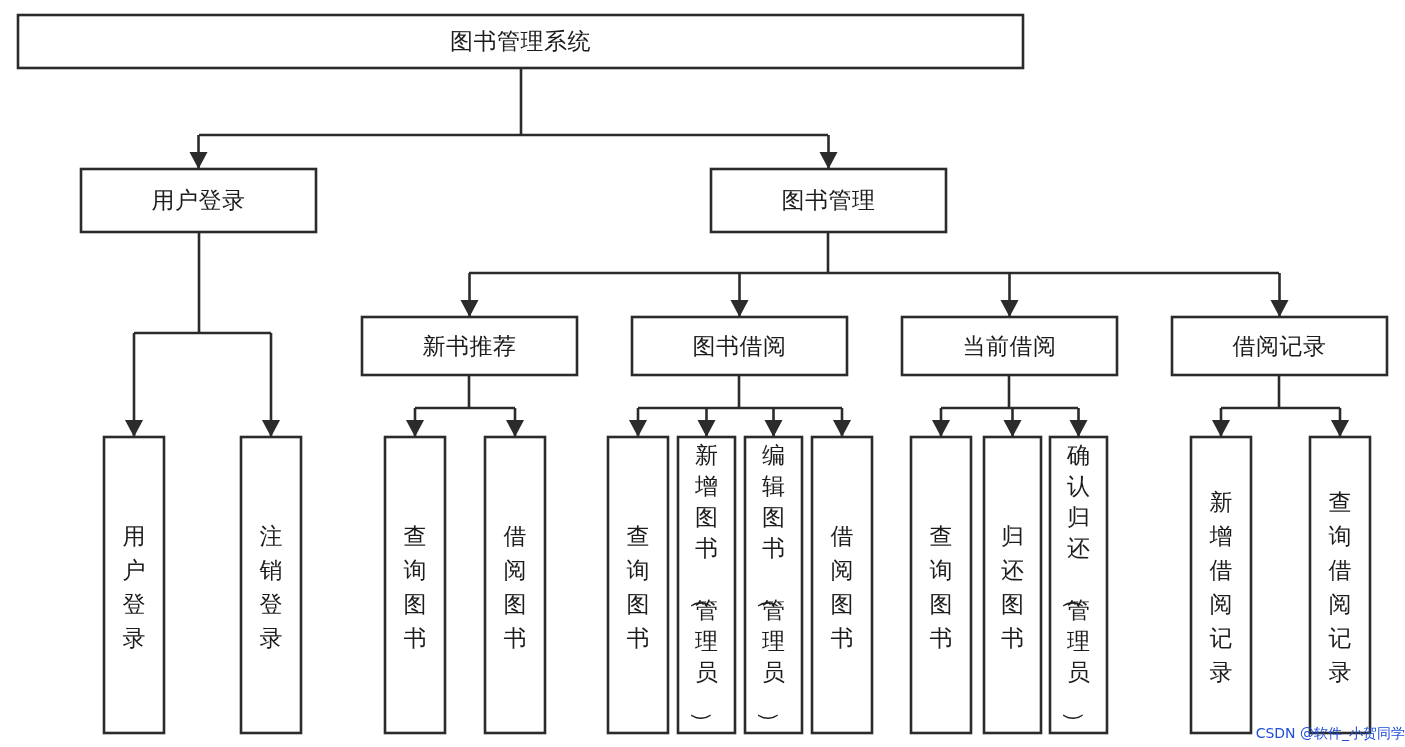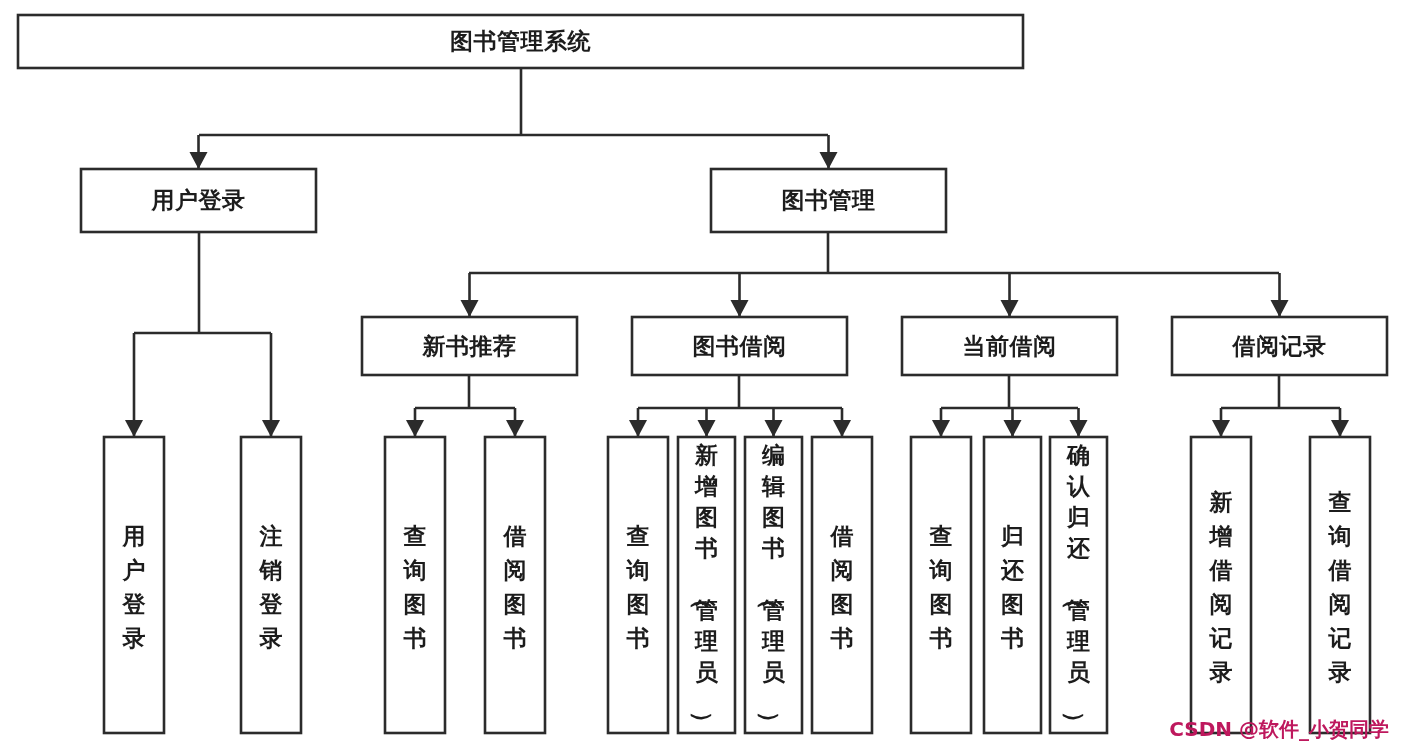--- a/index.html
+++ b/index.html
@@ -12,21 +12,20 @@
     height: 747px;
     font-family: "DejaVu Sans", "Liberation Sans", sans-serif;
     overflow: hidden;
     position: relative;
   }
   #diagram-root {
     position: absolute;
     left: 0; top: 0;
     width: 1405px;
     height: 747px;
-    font-weight: bold;
   }
   svg#flow {
     display: block;
     width: 1405px;
     height: 747px;
   }
   .node-rect {
     fill: #ffffff;
     stroke: #2b2b2b;
     stroke-width: 2.6;
@@ -50,25 +49,25 @@
     stroke-width: 2.6;
     fill: none;
     stroke-linecap: butt;
   }
   .arrow-head {
     fill: #2b2b2b;
     stroke: none;
   }
   .watermark {
     position: absolute;
-    right: 16px;
+    right: 0;
     bottom: 4px;
     font-family: "DejaVu Sans", "Liberation Sans", sans-serif;
-    font-size: 20px;
-    color: #be185d;
+    font-size: 14px;
+    color: #1d4ed8;
     white-space: nowrap;
     user-select: none;
     pointer-events: none;
   }
 </style>
 </head>
 <body>
 
 <div id="diagram-root">
   <svg id="flow" viewBox="0 0 1405 747" xmlns="http://www.w3.org/2000/svg">

